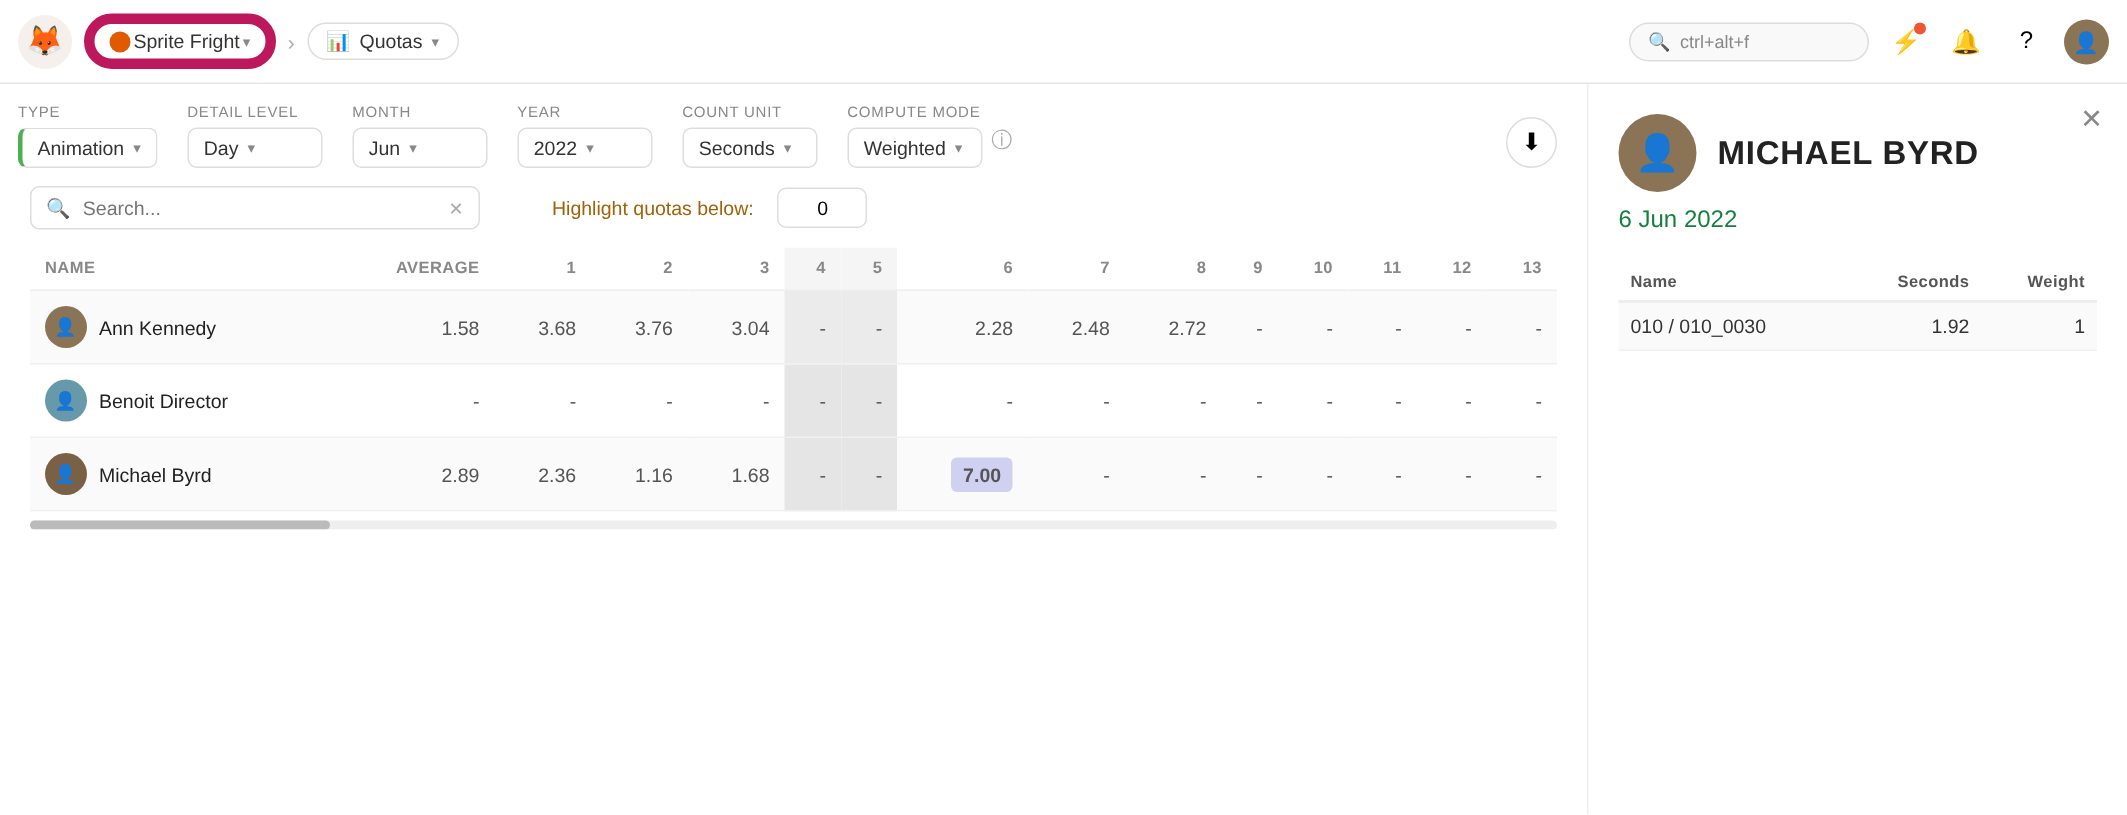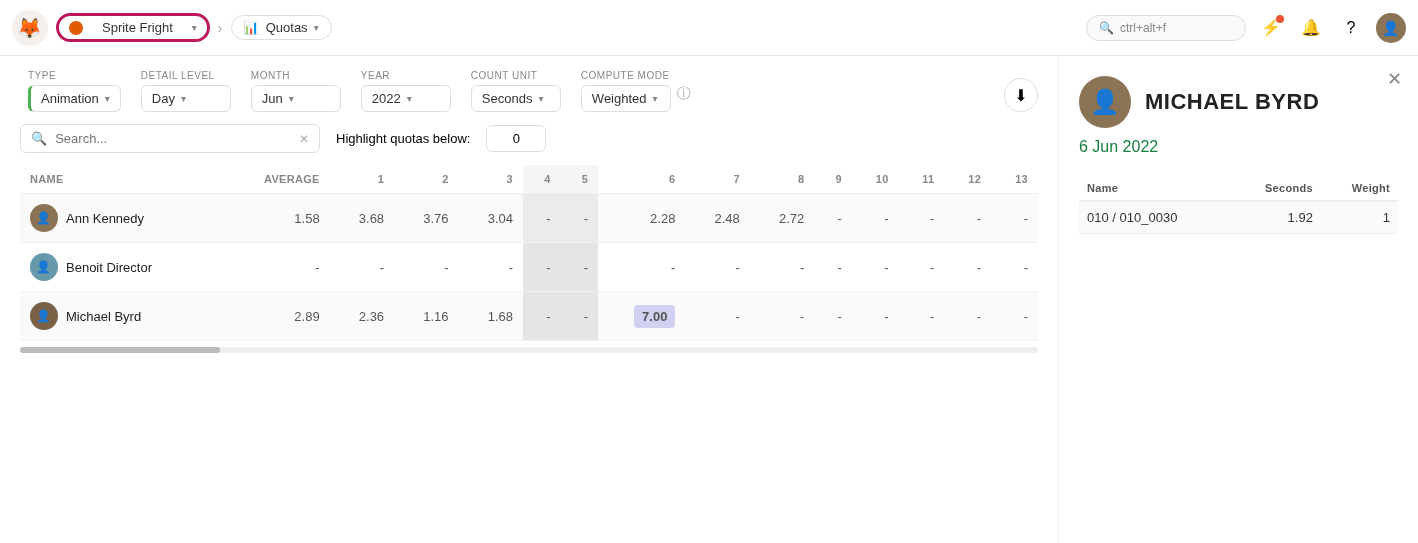--- a/index.html
+++ b/index.html
@@ -7,42 +7,42 @@
 
     
     .header {
       display: flex; align-items: center; height: 56px; padding: 0 12px;
       border-bottom: 1px solid #e5e5e5; background: #fff;
       justify-content: space-between;
     }
     .header-left { display: flex; align-items: center; gap: 8px; }
     .logo { width: 36px; height: 36px; background: #f5f0eb; border-radius: 50%; display: flex; align-items: center; justify-content: center; font-size: 20px; }
     .project-pill {
-      display: flex; align-items: center; gap: 19px; padding: 4px 10px;
-      border: 3px solid #be185d; border-radius: 20px; cursor: pointer; background: #fff;
+      display: flex; align-items: center; gap: 2px; padding: 4px 10px;
+      border: 7px solid #be185d; border-radius: 20px; cursor: pointer; background: #fff;
     }
     .project-dot { width: 14px; height: 14px; border-radius: 50%; background: #e05a00; }
     .chevron { font-size: 10px; color: #888; }
     .breadcrumb-arrow { color: #aaa; font-size: 14px; }
     .nav-pill {
       display: flex; align-items: center; gap: 6px; padding: 4px 12px;
       border: 1px solid #ddd; border-radius: 20px; cursor: pointer; background: #fff;
     }
     .header-right { display: flex; align-items: center; gap: 10px; }
     .search-box {
       display: flex; align-items: center; gap: 6px; padding: 5px 12px;
       border: 1px solid #ddd; border-radius: 20px; background: #f9f9f9; width: 160px;
       color: #888; font-size: 12px; cursor: pointer;
     }
     .icon-btn { width: 30px; height: 30px; border-radius: 50%; background: none; border: none; cursor: pointer; display: flex; align-items: center; justify-content: center; font-size: 16px; position: relative; }
     .notif-dot { width: 8px; height: 8px; background: #e53; border-radius: 50%; position: absolute; top: 2px; right: 2px; }
     .avatar { width: 30px; height: 30px; border-radius: 50%; background: #8b7355; overflow: hidden; display: flex; align-items: center; justify-content: center; font-size: 14px; }
 
     
-    .filters-bar { padding: 14px 20px 0 28px; display: flex; align-items: flex-end; gap: 20px; }
+    .filters-bar { padding: 14px 20px 0 12px; display: flex; align-items: flex-end; gap: 20px; }
     .filter-group { display: flex; flex-direction: column; gap: 4px; }
     .filter-label { font-size: 10px; color: #888; letter-spacing: 0.5px; text-transform: uppercase; }
     .filter-select {
       display: flex; align-items: center; gap: 6px; padding: 5px 10px;
       border: 1px solid #ddd; border-radius: 6px; background: #fff; cursor: pointer;
       min-width: 90px; font-size: 13px;
     }
     .filter-select.has-accent { border-left: 3px solid #4caf50; }
     .help-icon { color: #aaa; cursor: pointer; font-size: 14px; }
     .download-btn {
@@ -52,21 +52,21 @@
     }
 
     
     .search-row { padding: 12px 20px; display: flex; align-items: center; gap: 16px; }
     .table-search {
       display: flex; align-items: center; gap: 8px; padding: 6px 10px;
       border: 1px solid #ddd; border-radius: 6px; width: 300px; background: #fff;
     }
     .table-search input { border: none; outline: none; flex: 1; font-size: 13px; background: transparent; }
     .clear-btn { color: #aaa; cursor: pointer; font-size: 12px; }
-    .highlight-label { color: #000000; font-size: 13px; }
+    .highlight-label { color: #a16207; font-size: 13px; margin-left: 32px; }
     .highlight-input {
       width: 60px; padding: 5px 10px; border: 1px solid #ddd; border-radius: 6px;
       text-align: center; font-size: 13px; outline: none;
     }
 
     
     .table-wrapper { padding: 0 20px; overflow-x: auto; }
     table { width: 100%; border-collapse: collapse; font-size: 13px; }
     thead th {
       text-align: right; padding: 8px 10px; color: #888; font-weight: 600;

